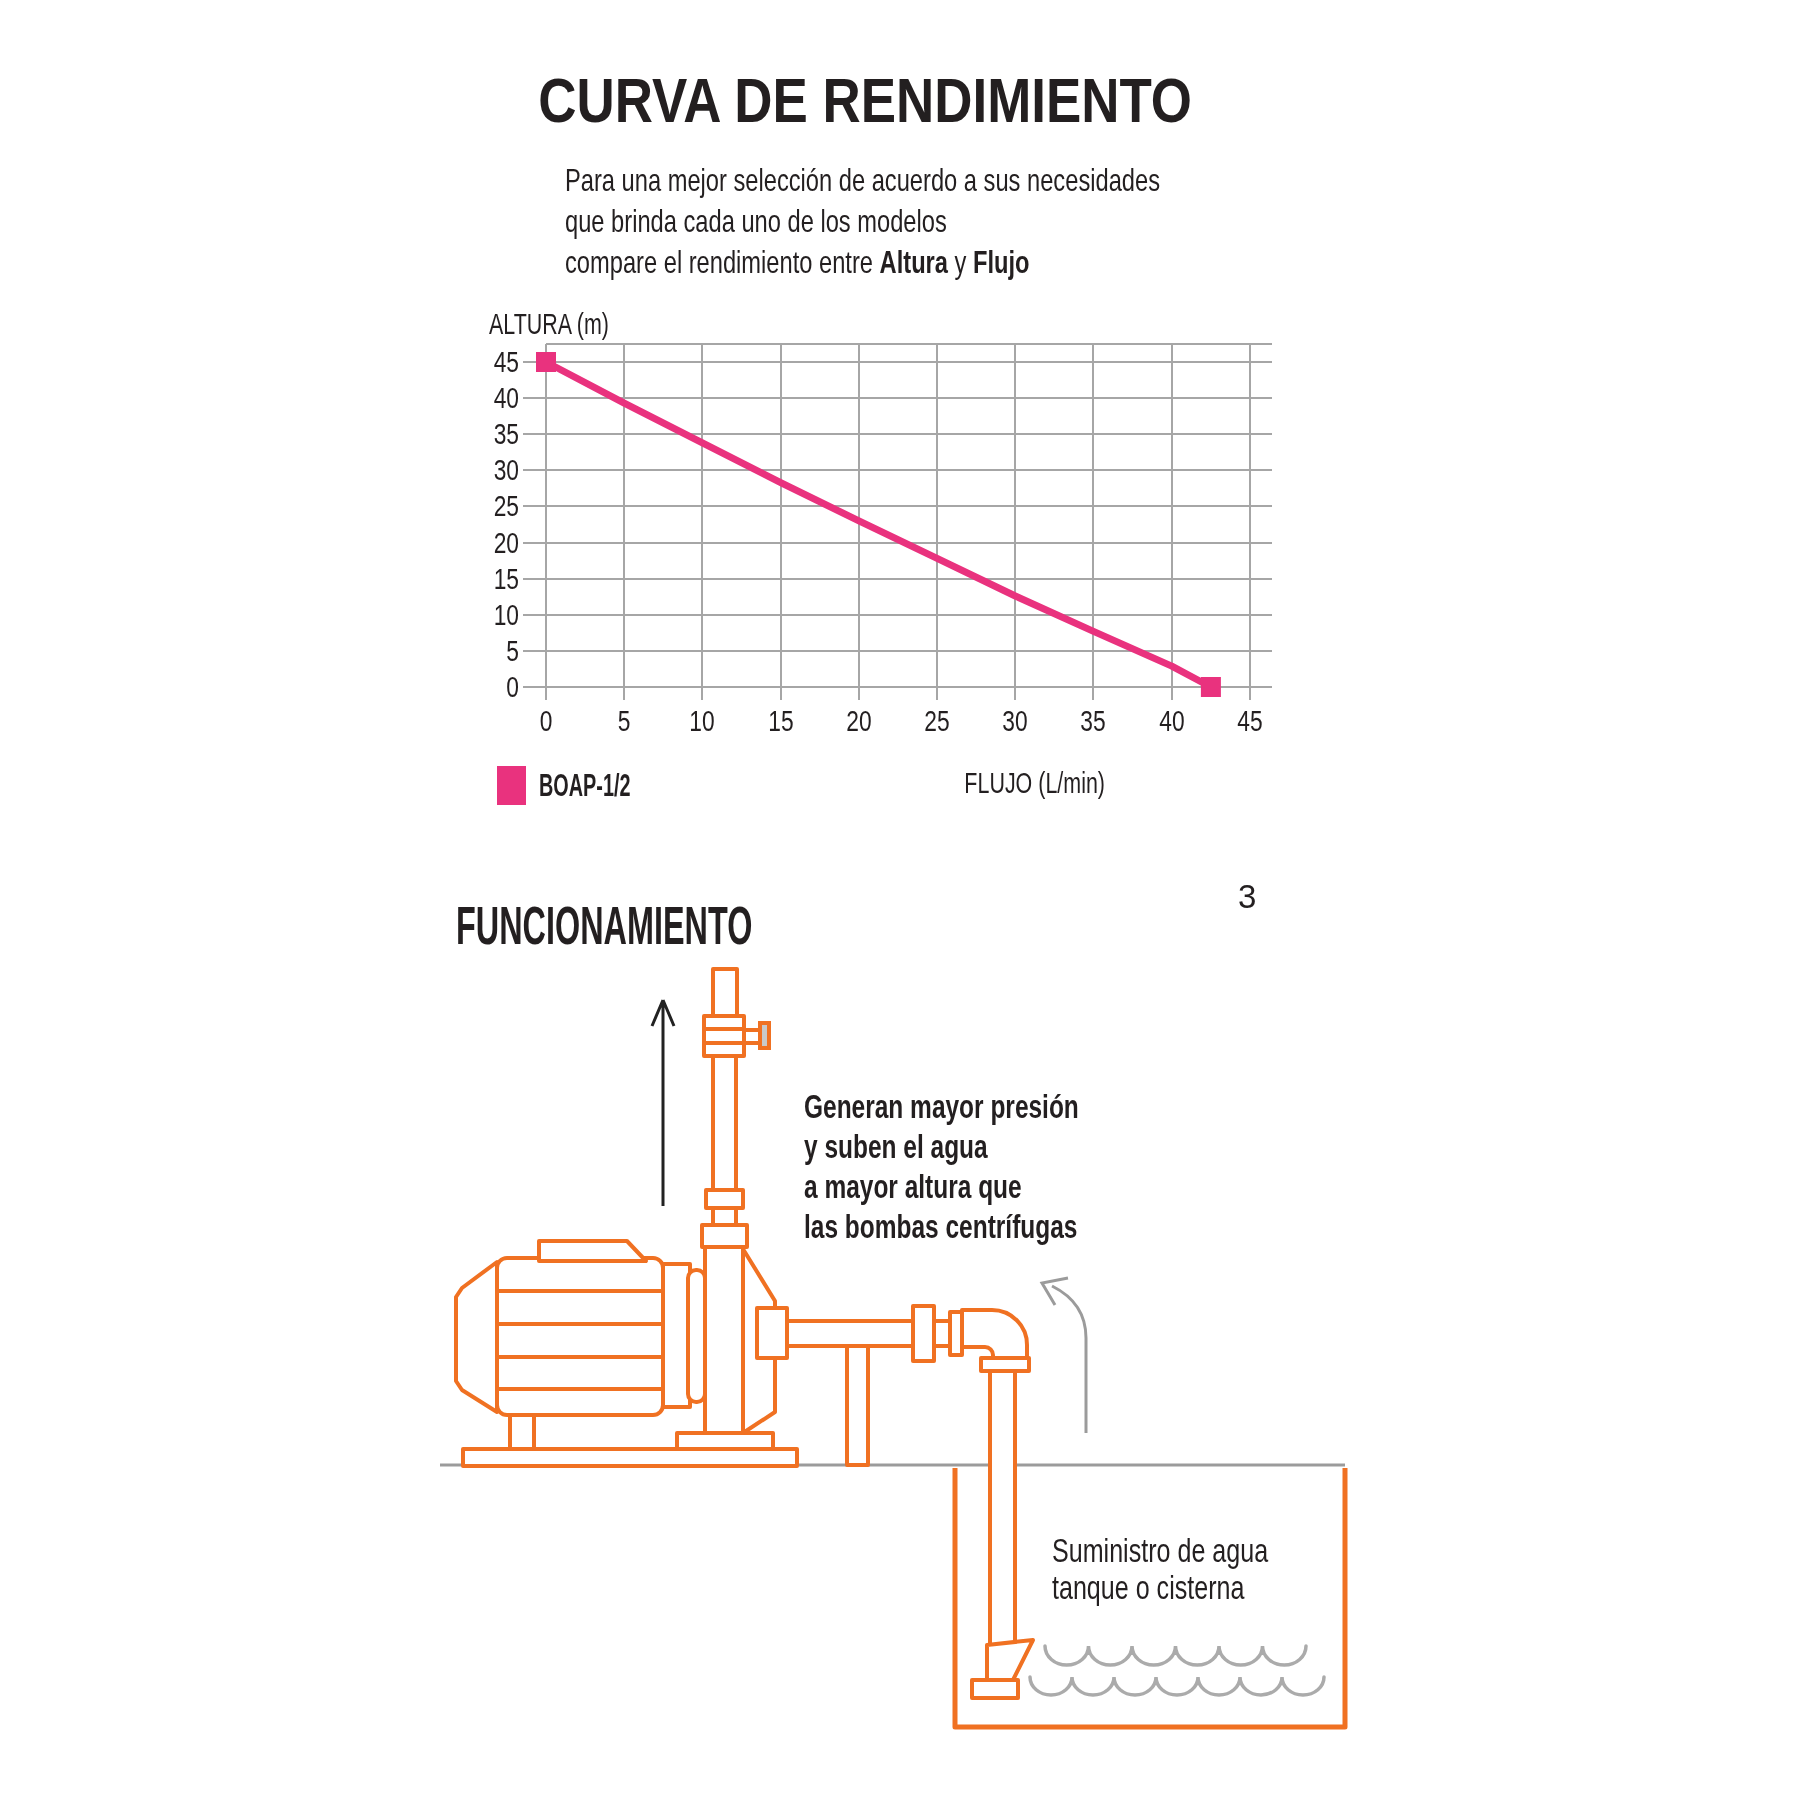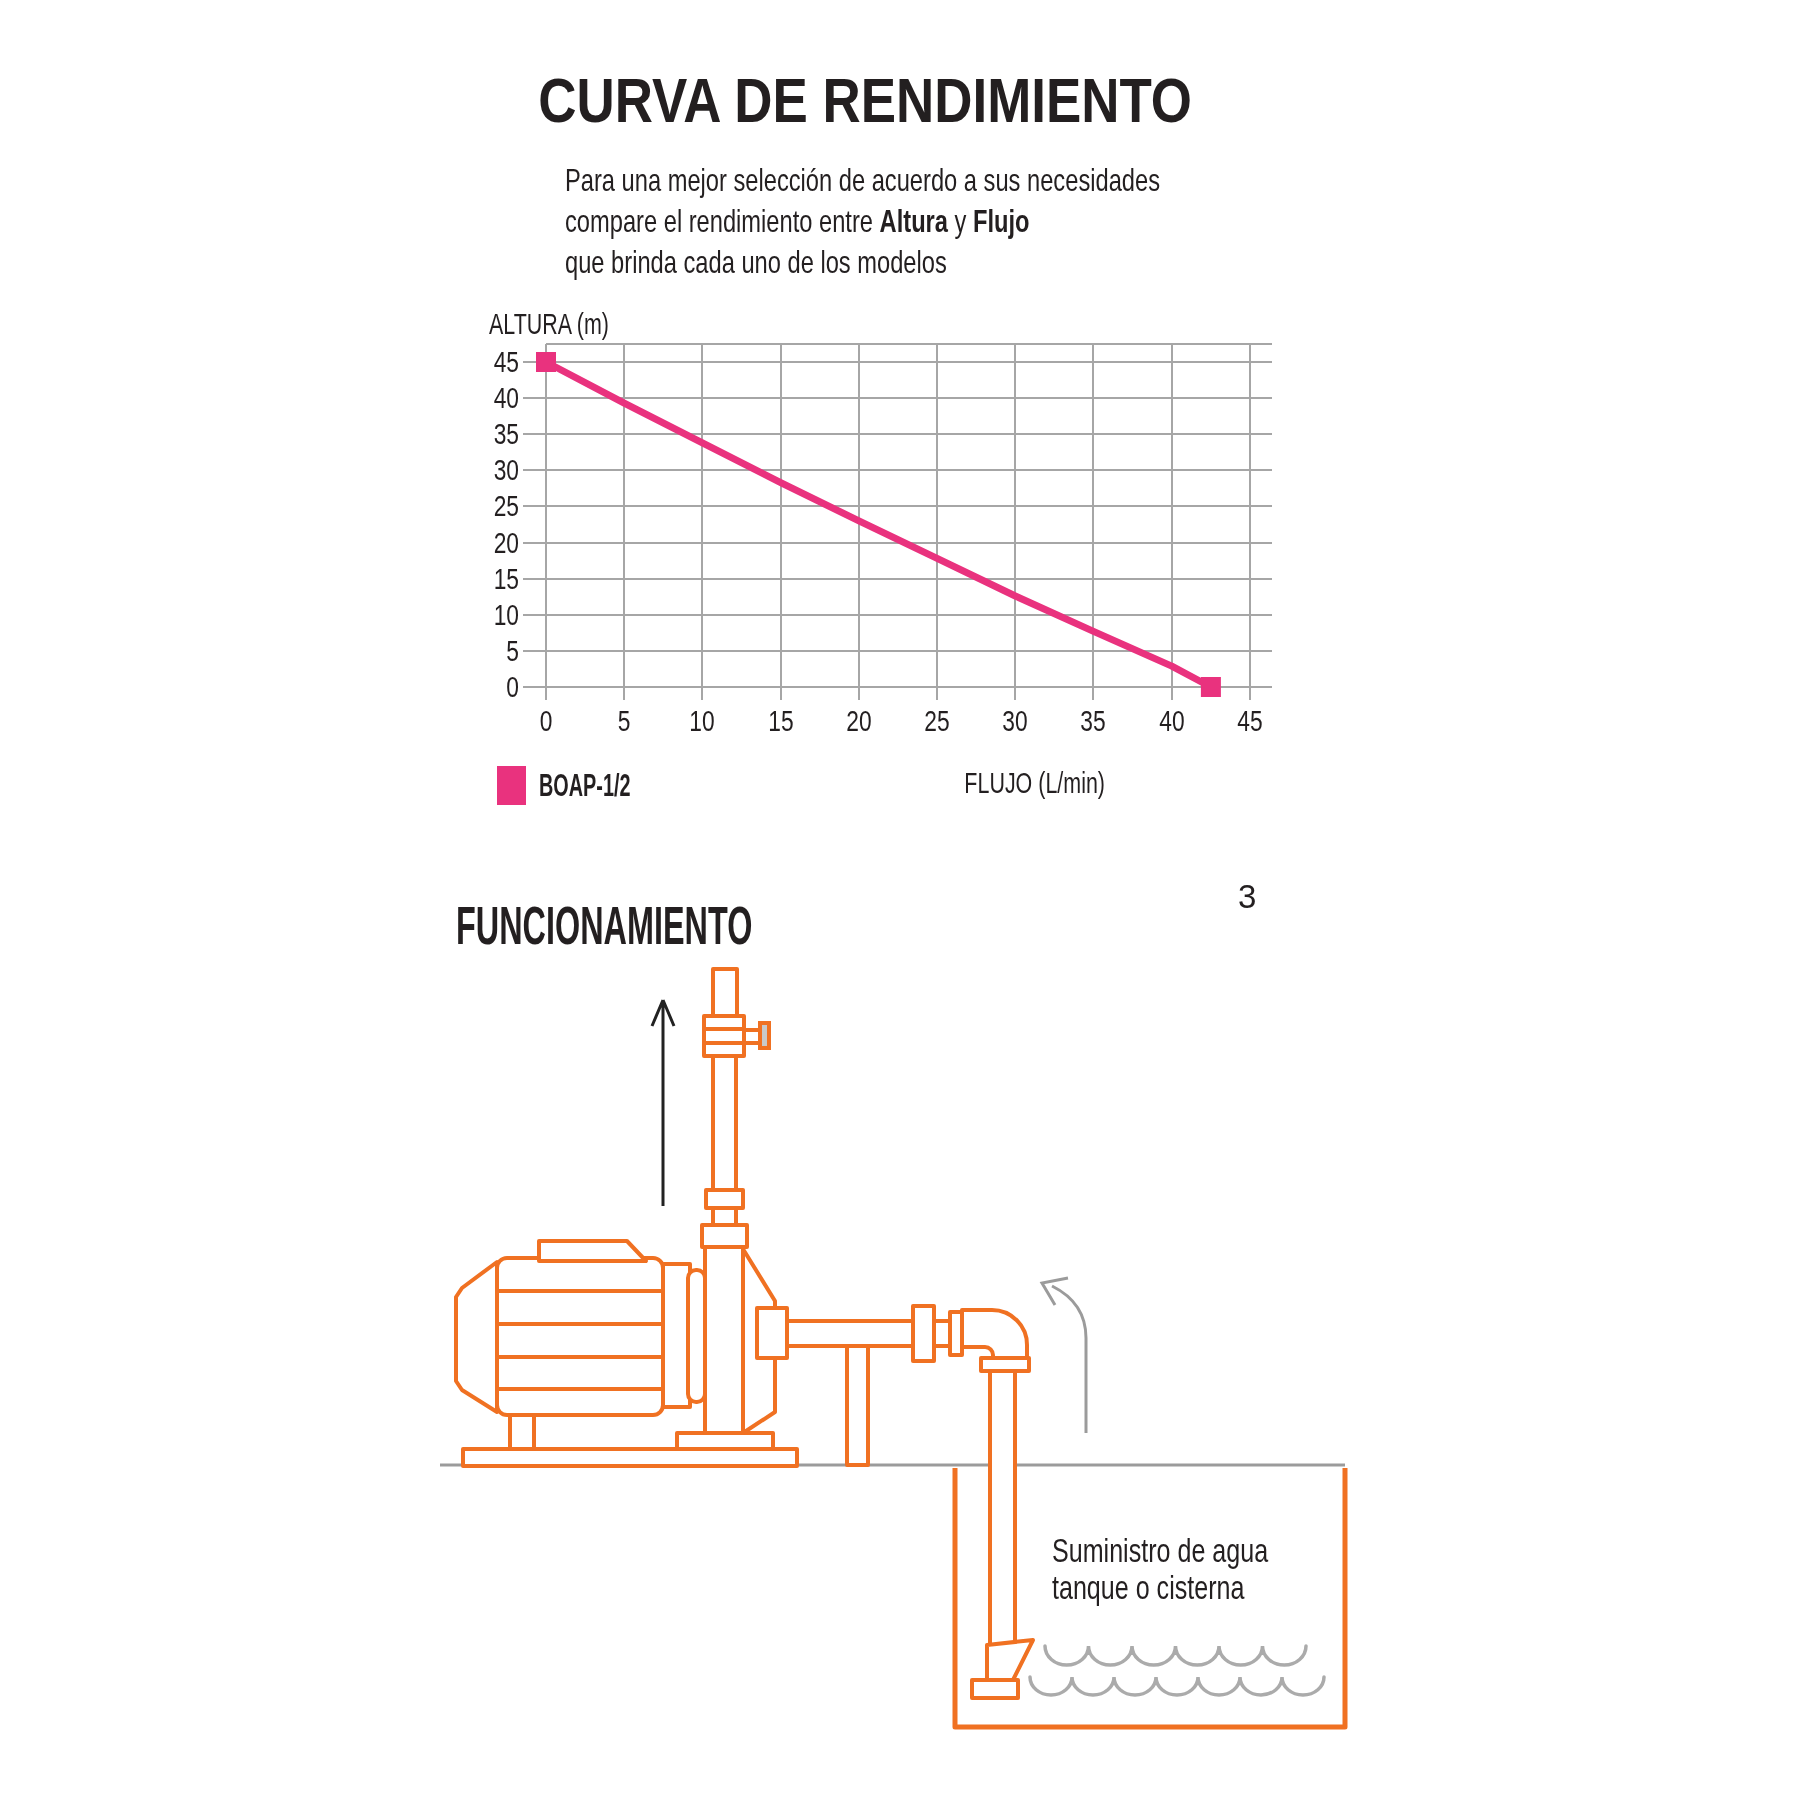--- a/index.html
+++ b/index.html
@@ -48,22 +48,22 @@
 <body>
 
 <div class="page">
 
   <div class="abs title-wrap">
     <span class="title cond">CURVA DE RENDIMIENTO</span>
   </div>
 
   <div class="abs intro">
     <div><span class="cond">Para una mejor selección de acuerdo a sus necesidades</span></div>
+    <div><span class="cond">que brinda cada uno de los modelos</span></div>
     <div><span class="cond"><span>compare el rendimiento entre </span><b>Altura</b><span> y </span><b>Flujo</b></span></div>
-    <div><span class="cond">que brinda cada uno de los modelos</span></div>
   </div>
 
   <svg class="abs" style="left:440px;top:290px" width="850" height="530" viewBox="440 290 850 530">
     <text transform="translate(489 334) scale(0.74 1)" class="axis-label">ALTURA (m)</text>
 
     <g class="grid">
       <line x1="546" y1="344" x2="1272" y2="344"></line>
       <line x1="523" y1="362" x2="1272" y2="362"></line>
       <line x1="523" y1="398" x2="1272" y2="398"></line>
       <line x1="523" y1="434" x2="1272" y2="434"></line>
@@ -177,19 +177,25 @@
     <rect class="ow" x="713" y="1056" width="23" height="134"></rect>
     <rect class="ow" x="704" y="1016" width="40" height="40"></rect>
     <path class="o" d="M704,1029 H744 M704,1043 H744"></path>
     <rect class="ow" x="744" y="1030" width="16" height="13"></rect>
     <rect class="tab" x="760" y="1023" width="9" height="25"></rect>
     <rect class="ow" x="713" y="969" width="24" height="47"></rect>
 
     <path class="k" d="M663,1206 V1004 M663,1000 L652,1026 M663,1000 L674,1026"></path>
   </svg>
 
+  <div class="abs note">
+    <div><span class="cond">Generan mayor presión</span></div>
+    <div><span class="cond">y suben el agua</span></div>
+    <div><span class="cond">a mayor altura que</span></div>
+    <div><span class="cond">las bombas centrífugas</span></div>
+  </div>
 
   <div class="abs tank-label">
     <div><span class="cond">Suministro de agua</span></div>
     <div><span class="cond">tanque o cisterna</span></div>
   </div>
 
 </div>
 
 </body></html>

